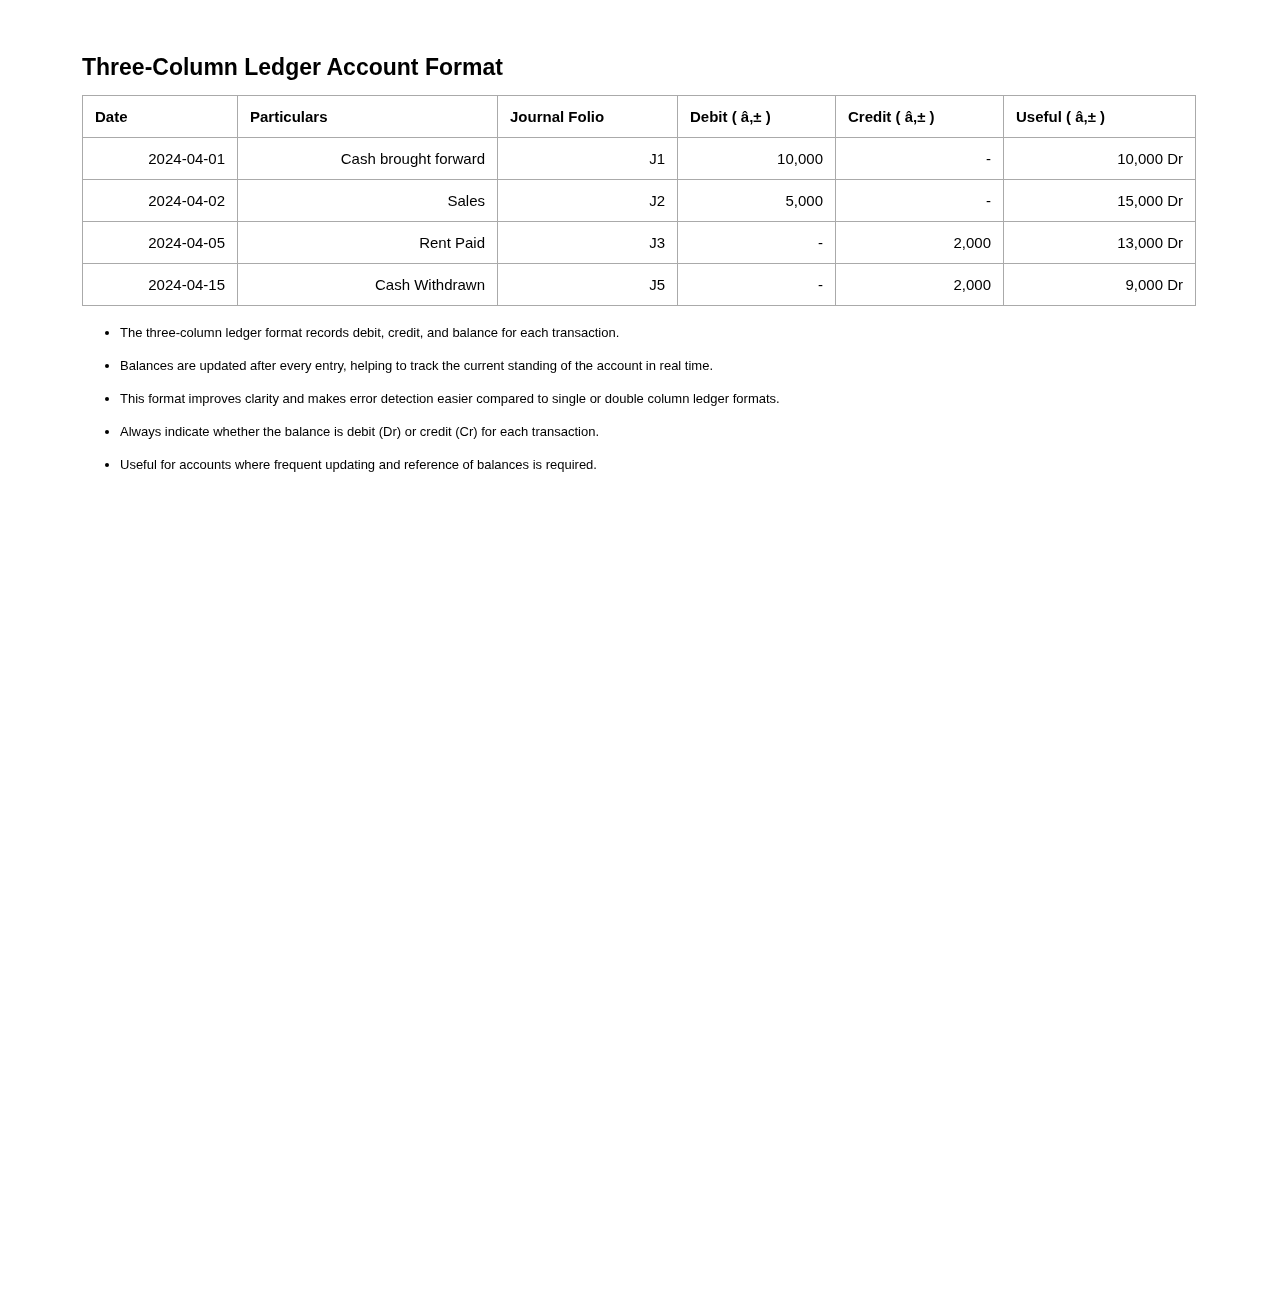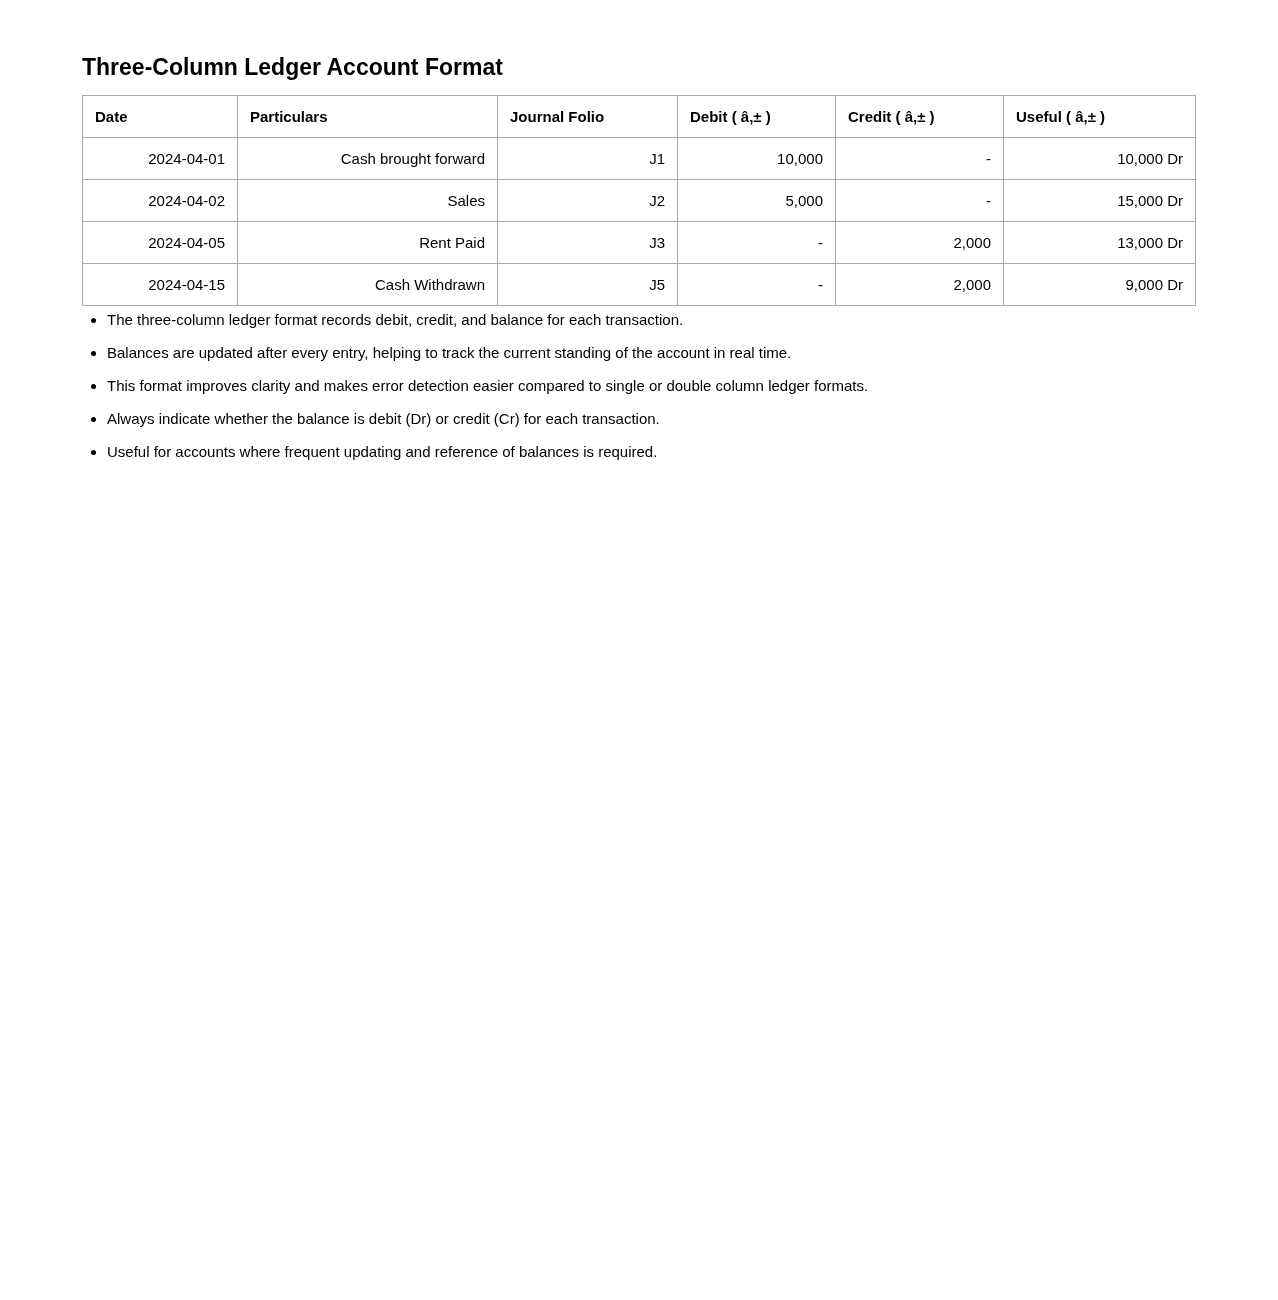--- a/index.html
+++ b/index.html
@@ -51,23 +51,23 @@
   table.ledger td.num {
     text-align: right;
   }
   .notes-heading {
     font-weight: bold;
     font-size: 15px;
     margin: 39px 0 17px 0;
     line-height: 1.4;
   }
   ul.notes {
-    margin: 4px;
+    margin: 17px;
     padding-left: 21px;
-    font-size: 15px;
+    font-size: 13px;
   }
   ul.notes li {
     margin: 0 0 13px 0;
     line-height: 20px;
   }
 </style>
 </head>
 <body>
 
 <div class="page">

